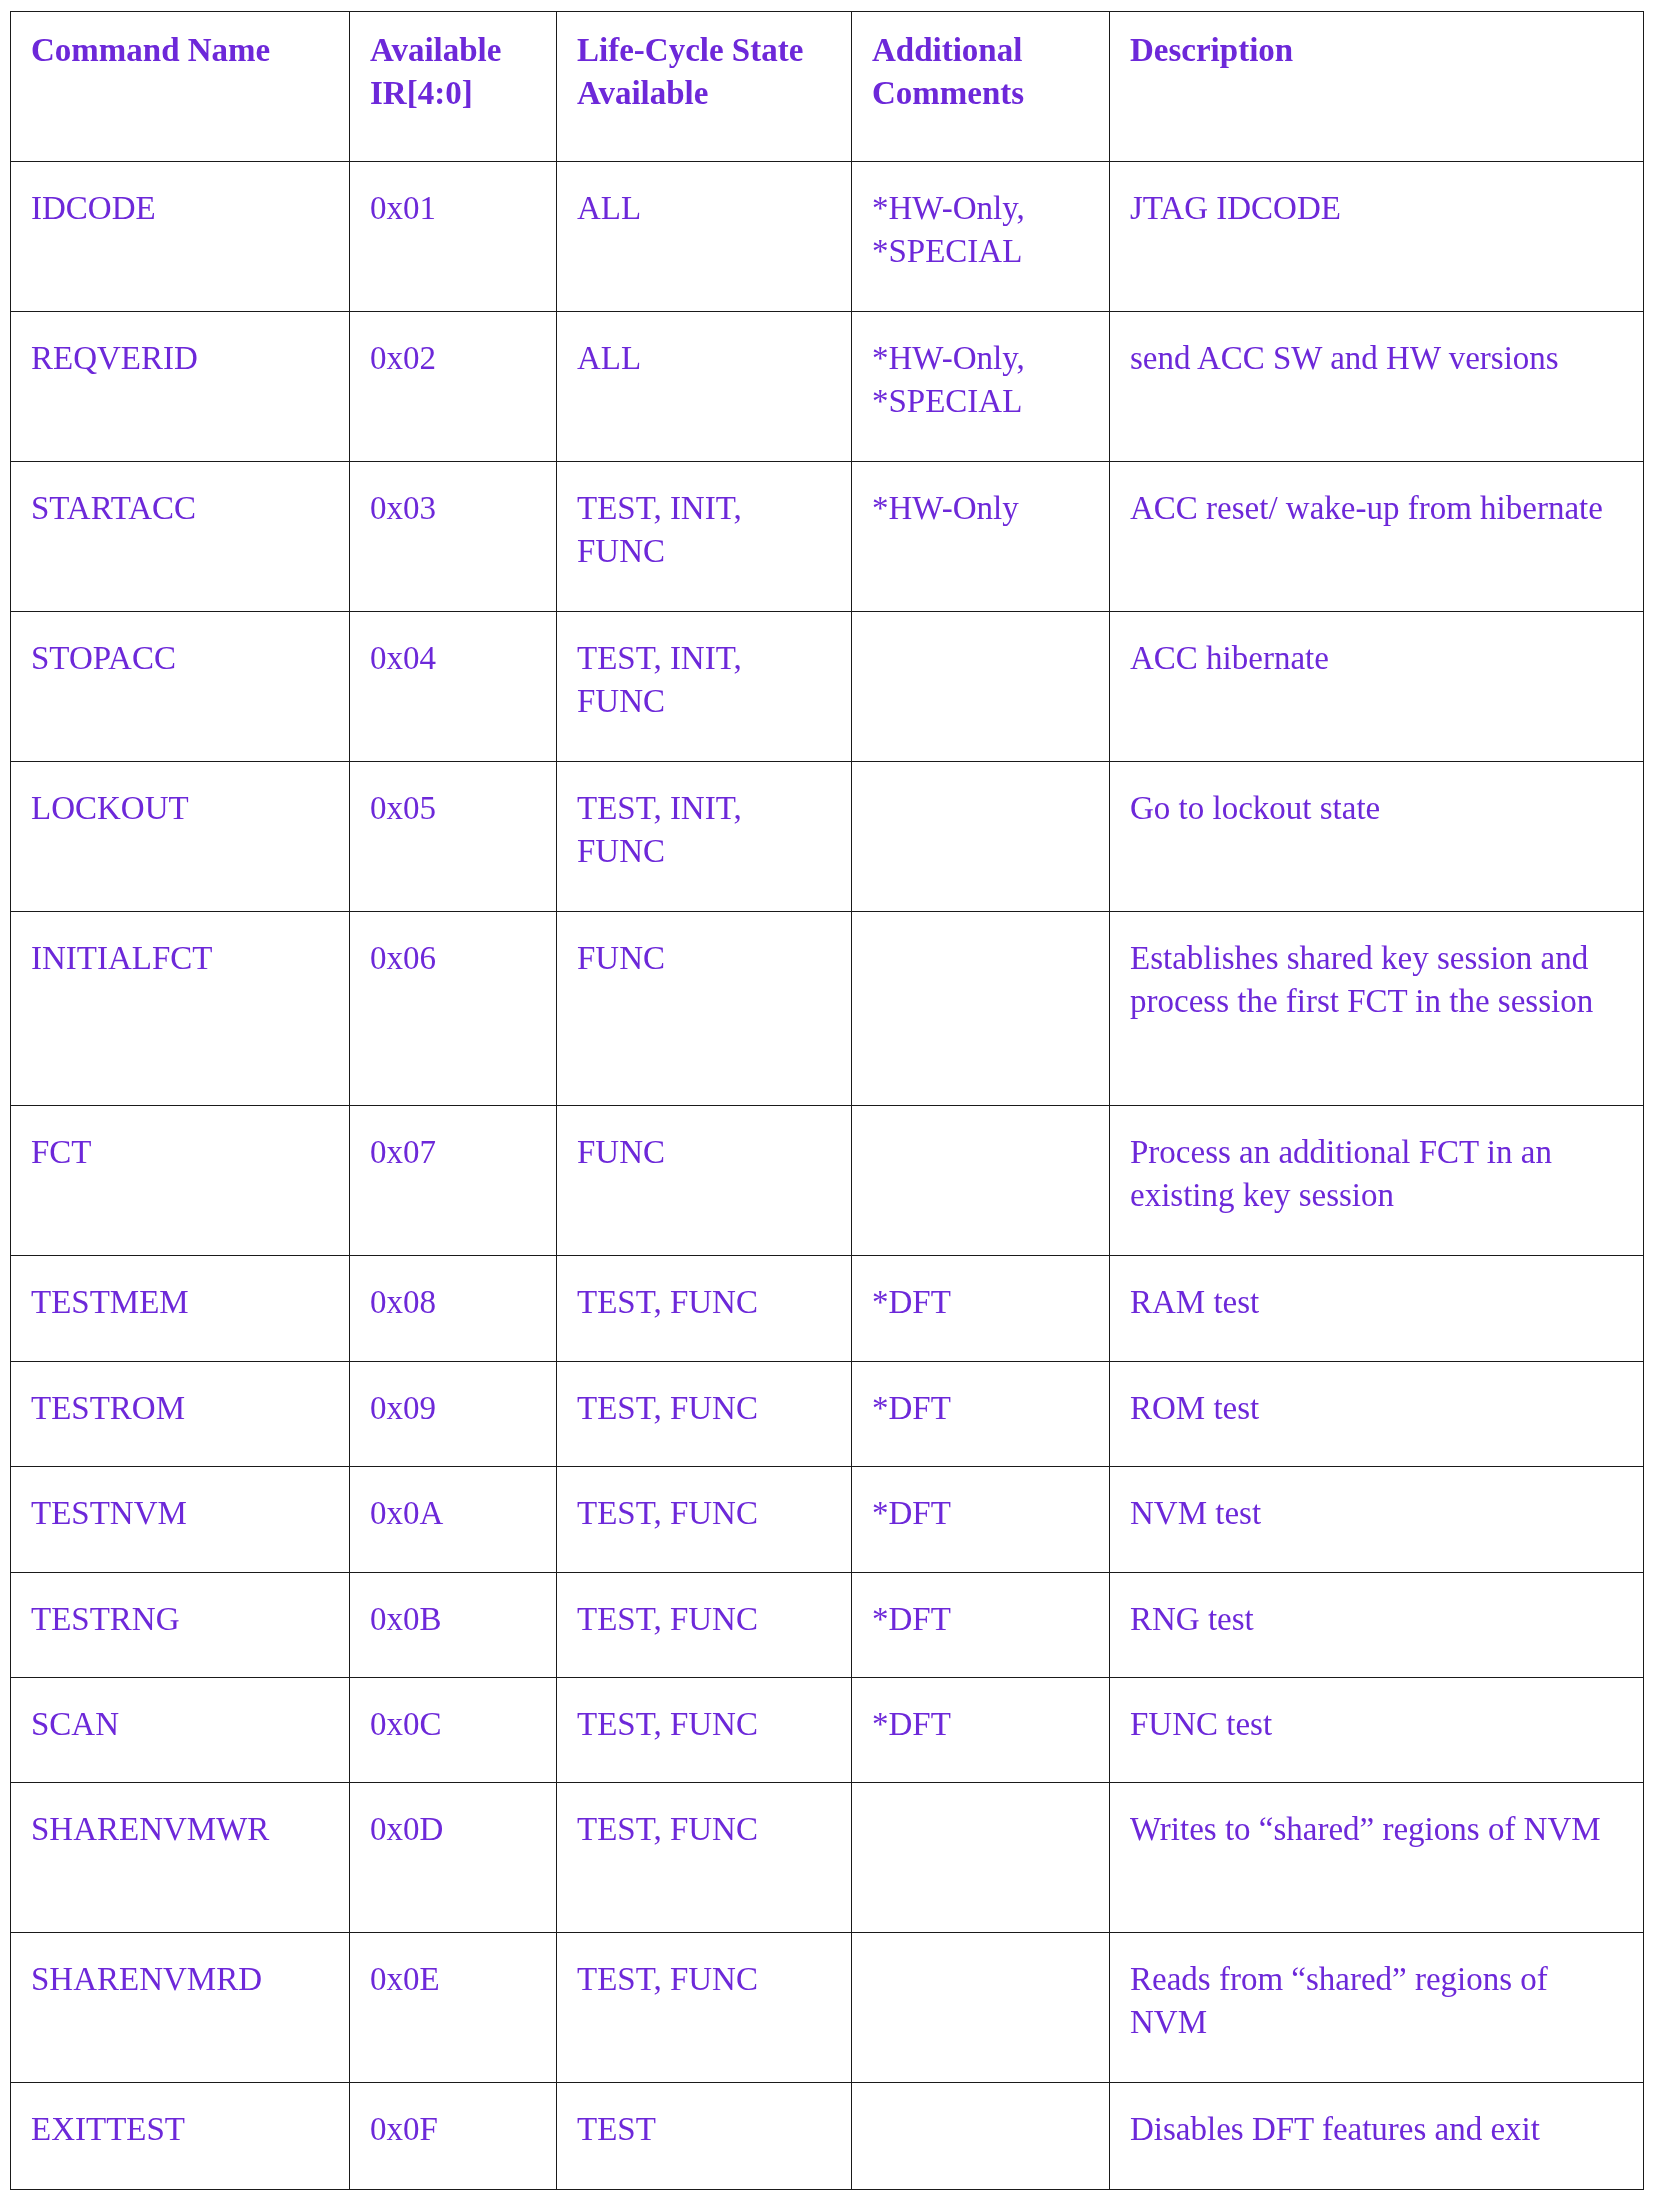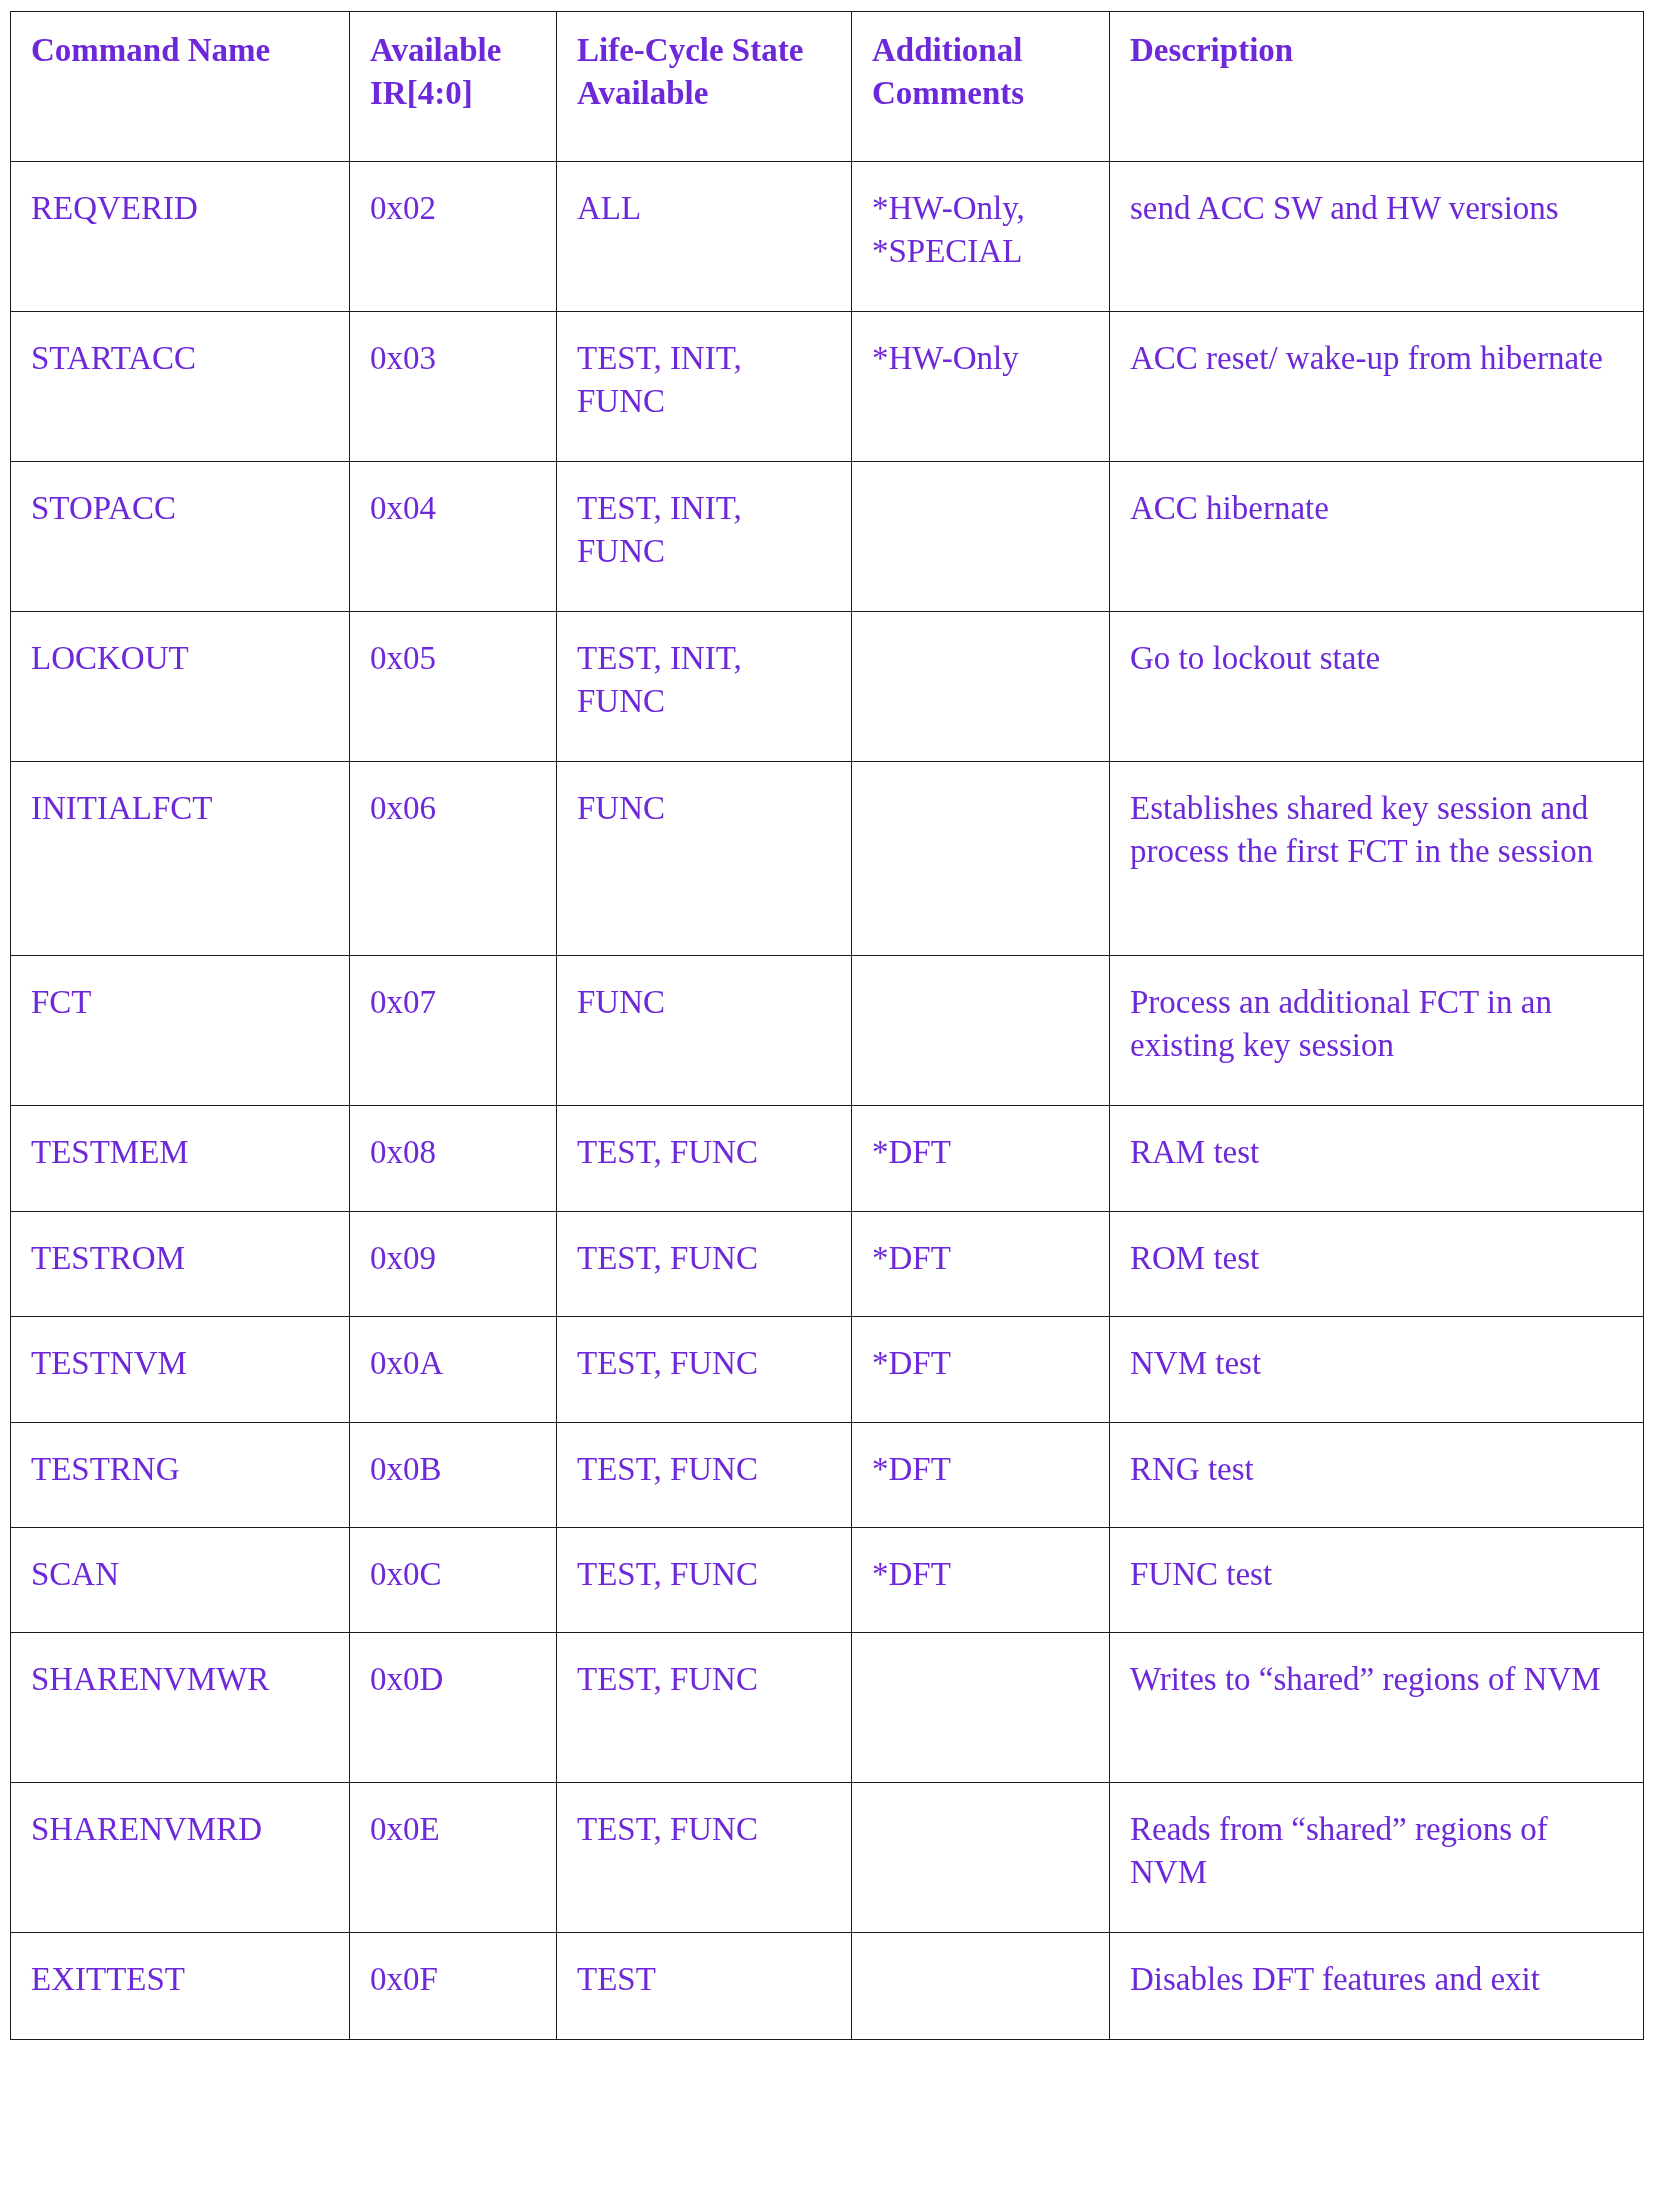--- a/index.html
+++ b/index.html
@@ -43,20 +43,27 @@
   <thead>
     <tr style="height:150px">
       <th>Command Name</th>
       <th>Available IR[4:0]</th>
       <th>Life-Cycle State Available</th>
       <th>Additional Comments</th>
       <th>Description</th>
     </tr>
   </thead>
   <tbody id="table-body">
+      <tr style="height: 150px;">
+        <td>IDCODE</td>
+        <td>0x01</td>
+        <td>ALL</td>
+        <td>*HW-Only, *SPECIAL</td>
+        <td>JTAG IDCODE</td>
+      </tr>
       <tr style="height: 150px;">
         <td>REQVERID</td>
         <td>0x02</td>
         <td>ALL</td>
         <td>*HW-Only, *SPECIAL</td>
         <td>send ACC SW and HW versions</td>
       </tr>
       <tr style="height: 150px; padding-left: 28px;">
         <td>STARTACC</td>
         <td>0x03</td>

